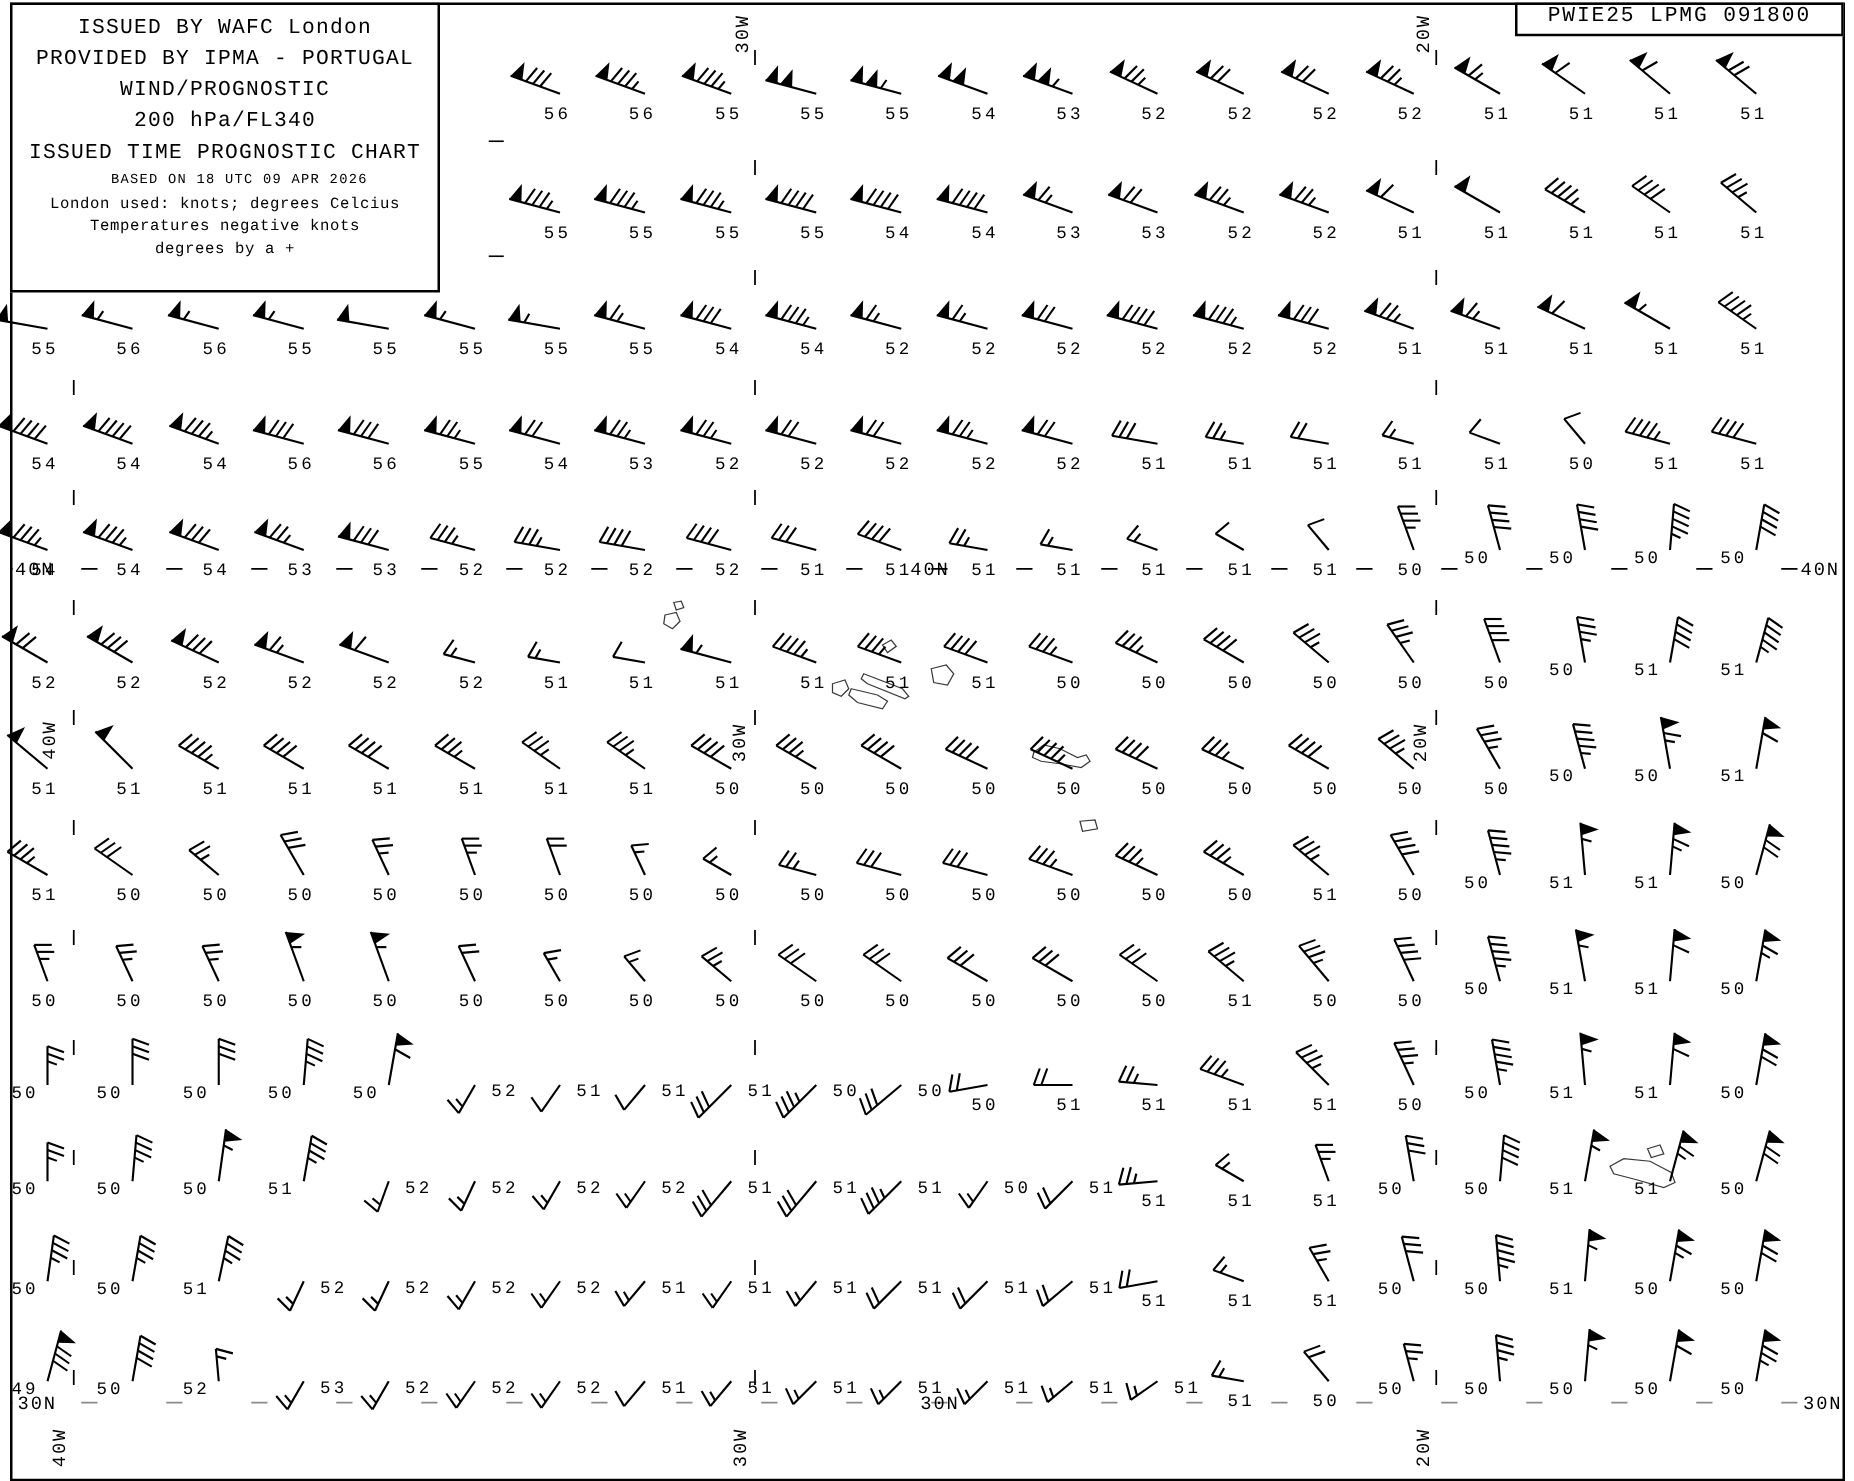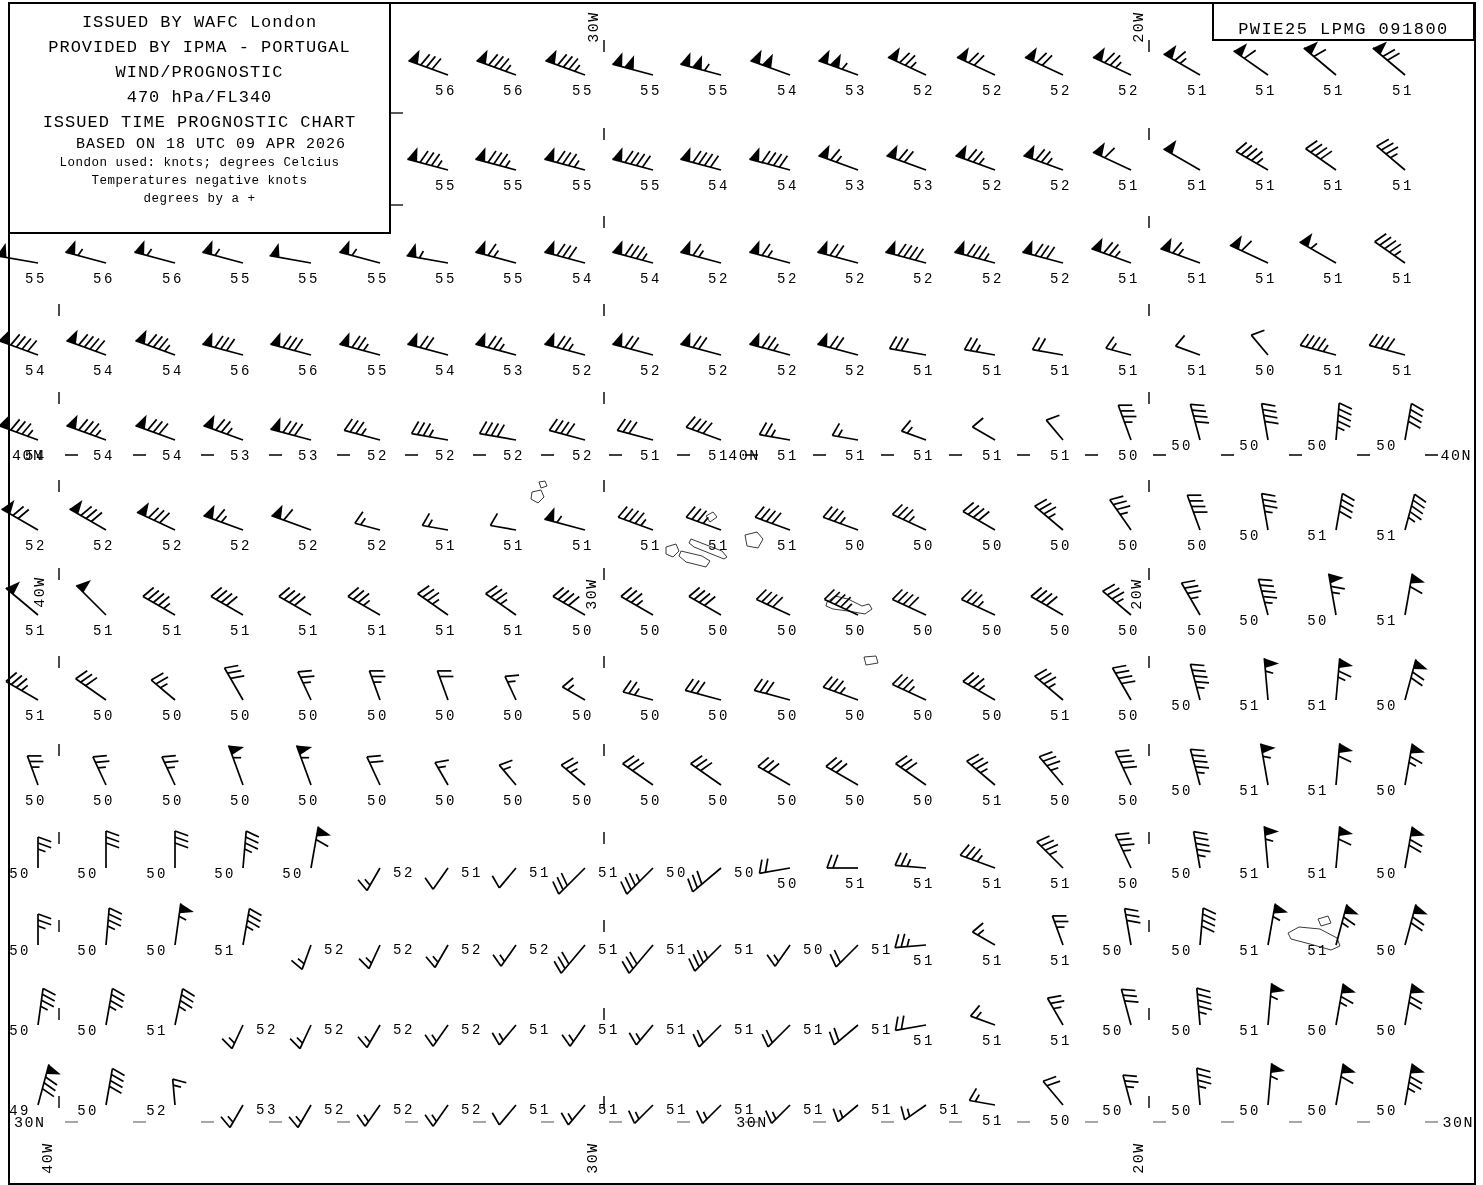--- a/index.html
+++ b/index.html
@@ -2,25 +2,25 @@
 <html><head>
 <meta charset="utf-8">
 <style>
   html,body{margin:0;padding:0;background:#fff;}
   #page{position:relative;width:1483px;height:1185px;background:#fff;overflow:hidden;
         font-family:"Liberation Mono","DejaVu Sans Mono",monospace;}
   #frame{position:absolute;left:8px;top:2px;width:1464px;height:1179px;border:2px solid #000;
          pointer-events:none;}
   #cvs{position:absolute;left:0;top:0;}
   .panel{position:absolute;background:#fff;border:2px solid #000;box-sizing:border-box;}
-  #info-box{left:8px;top:2px;width:383px;height:232px;padding-top:6px;}
-  #id-box{left:1212px;top:2px;width:263px;height:39px;display:flex;align-items:flex-end;justify-content:center;}
+  #info-box{left:8px;top:2px;width:344px;height:232px;padding-top:6px;}
+  #id-box{left:1212px;top:2px;width:263px;height:27px;display:flex;align-items:flex-start;justify-content:center;}
   .hl{text-align:center;color:#000;white-space:nowrap;}
   .hl-big{font-size:17px;line-height:25px;letter-spacing:1px;}
-  .hl-med{font-size:15px;line-height:19px;letter-spacing:1px;margin-left:23px;}
+  .hl-med{font-size:11px;line-height:19px;letter-spacing:1px;margin-left:23px;}
   .hl-sml{font-size:12.5px;line-height:18px;letter-spacing:0.5px;}
   #id-box .hl{font-size:17px;letter-spacing:1.5px;}
   svg text{fill:#000;}
   .tmp{font-size:14px;letter-spacing:2.5px;}
   .geo{font-size:15px;letter-spacing:1.5px;}
 </style>
 </head>
 <body>
 
 <div id="page">
@@ -1923,21 +1923,21 @@
       <text transform="translate(597,1158) rotate(-90)" text-anchor="middle" class="geo">30W</text>
       <text transform="translate(1143,1158) rotate(-90)" text-anchor="middle" class="geo">20W</text>
     </svg>
 
   <div id="frame"></div>
 
   <div id="info-box" class="panel">
     <div class="hl hl-big">ISSUED BY WAFC London</div>
     <div class="hl hl-big">PROVIDED BY IPMA - PORTUGAL</div>
     <div class="hl hl-big">WIND/PROGNOSTIC</div>
-    <div class="hl hl-big">470 hPa/FL340</div>
+    <div class="hl hl-big">200 hPa/FL340</div>
     <div class="hl hl-big">ISSUED TIME PROGNOSTIC CHART</div>
     <div class="hl hl-med">BASED ON 18 UTC 09 APR 2026</div>
     <div class="hl hl-sml">London used: knots; degrees Celcius</div>
     <div class="hl hl-sml">Temperatures negative knots</div>
     <div class="hl hl-sml">degrees by a +</div>
   </div>
 
   <div id="id-box" class="panel">
     <div class="hl">PWIE25 LPMG 091800</div>
   </div>

